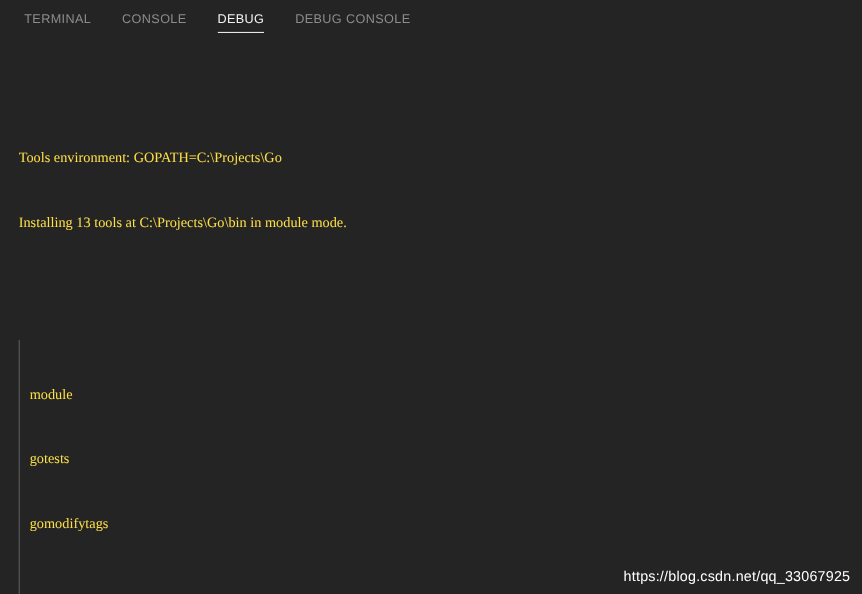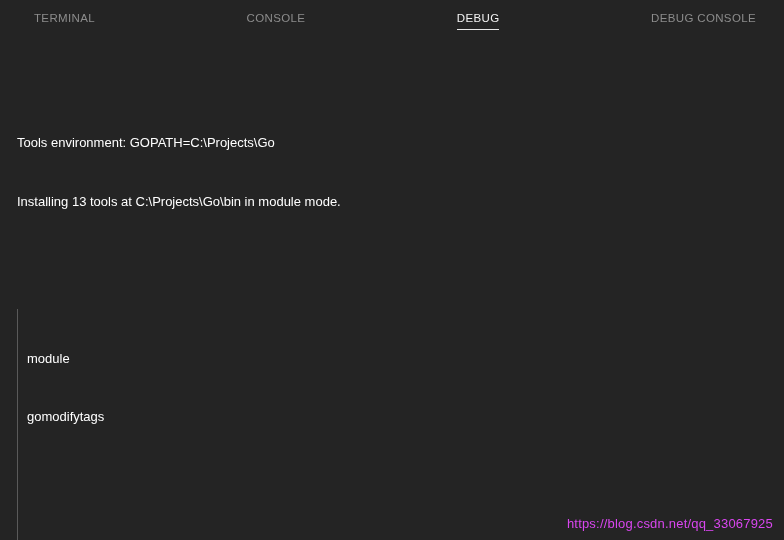--- a/index.html
+++ b/index.html
@@ -14,23 +14,22 @@
     overflow: hidden;
     position: relative;
   }
 
   
   #panel-tabbar {
     height: 35px;
     background: #242424;
     display: flex;
     align-items: flex-start;
-    padding-left: 34px;
+    padding-left: 22px;
     box-sizing: border-box;
-    justify-content: space-between;
   }
   .panel-tab {
     position: relative;
     font-family: "Liberation Sans", sans-serif;
     font-size: 11.5px;
     letter-spacing: 0.35px;
     color: #8c8c8c;
     padding: 11px 0 0 0;
     margin-right: 28px;
     line-height: 14px;
@@ -52,24 +51,24 @@
   
   #output-console {
     position: absolute;
     top: 35px;
     left: 0;
     right: 0;
     bottom: 0;
     background: #242424;
     padding-left: 17px;
     box-sizing: border-box;
-    font-family: Liberation Sans, sans-serif;
+    font-family: Liberation Serif, serif;
     font-size: 13px;
     line-height: 19.6px;
-    color: #ffffff;
+    color: #fde047;
     white-space: pre;
   }
   .out-line {
     white-space: pre;
     min-height: 19.6px;
   }
 
   
   #tool-list {
     border-left: 1px solid #5a5a5a;
@@ -81,21 +80,21 @@
     padding-left: 1px;
   }
 
   
   #watermark {
     position: absolute;
     right: 11px;
     bottom: 9px;
     font-family: "Liberation Sans", sans-serif;
     font-size: 13px;
-    color: #d946ef;
+    color: #ffffff;
     letter-spacing: 0.2px;
     white-space: nowrap;
   }
 </style>
 </head>
 <body>
 
 <div id="panel-tabbar">
   <div class="panel-tab">
     <span>TERMINAL</span>
@@ -114,20 +113,21 @@
 
 <div id="output-console">
 
   <div>
     <div class="out-line">Tools environment: GOPATH=C:\Projects\Go</div>
     <div class="out-line">Installing 13 tools at C:\Projects\Go\bin in module mode.</div>
   </div>
 
   <div id="tool-list">
     <div class="out-line">module</div>
+    <div class="out-line">gotests</div>
     <div class="out-line">gomodifytags</div>
     
     
     
     
     
     
   </div>
 
   

